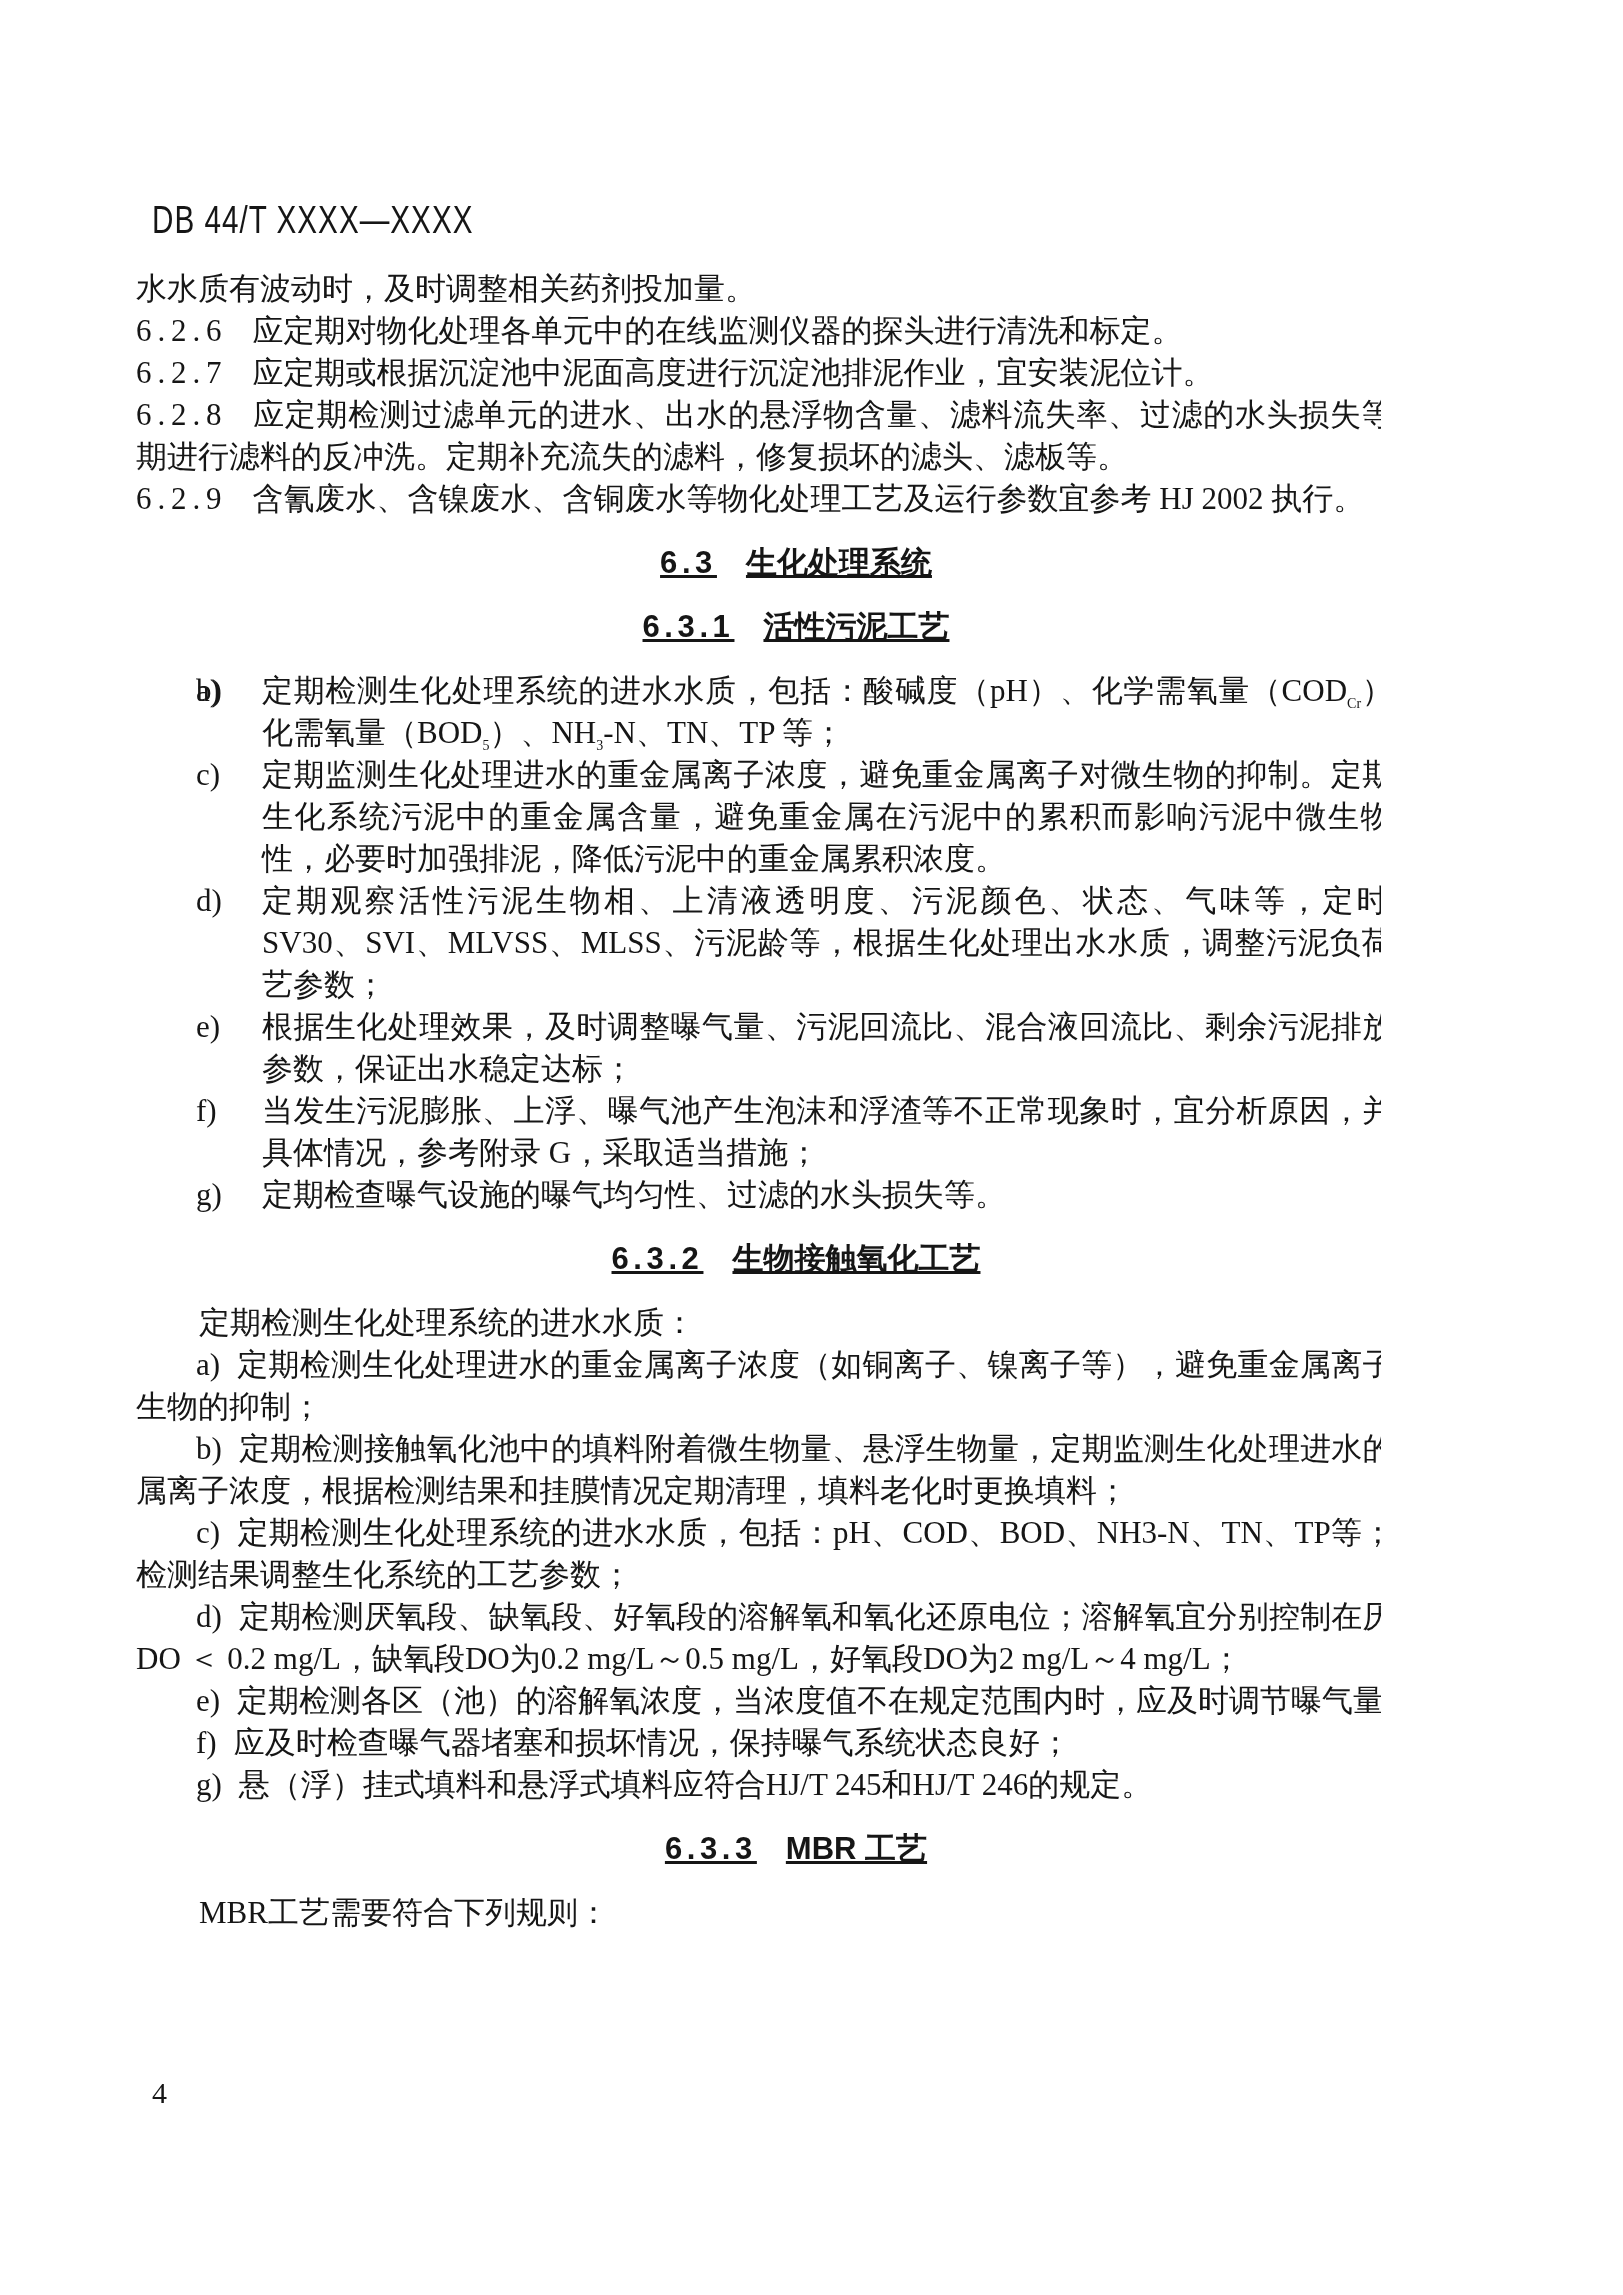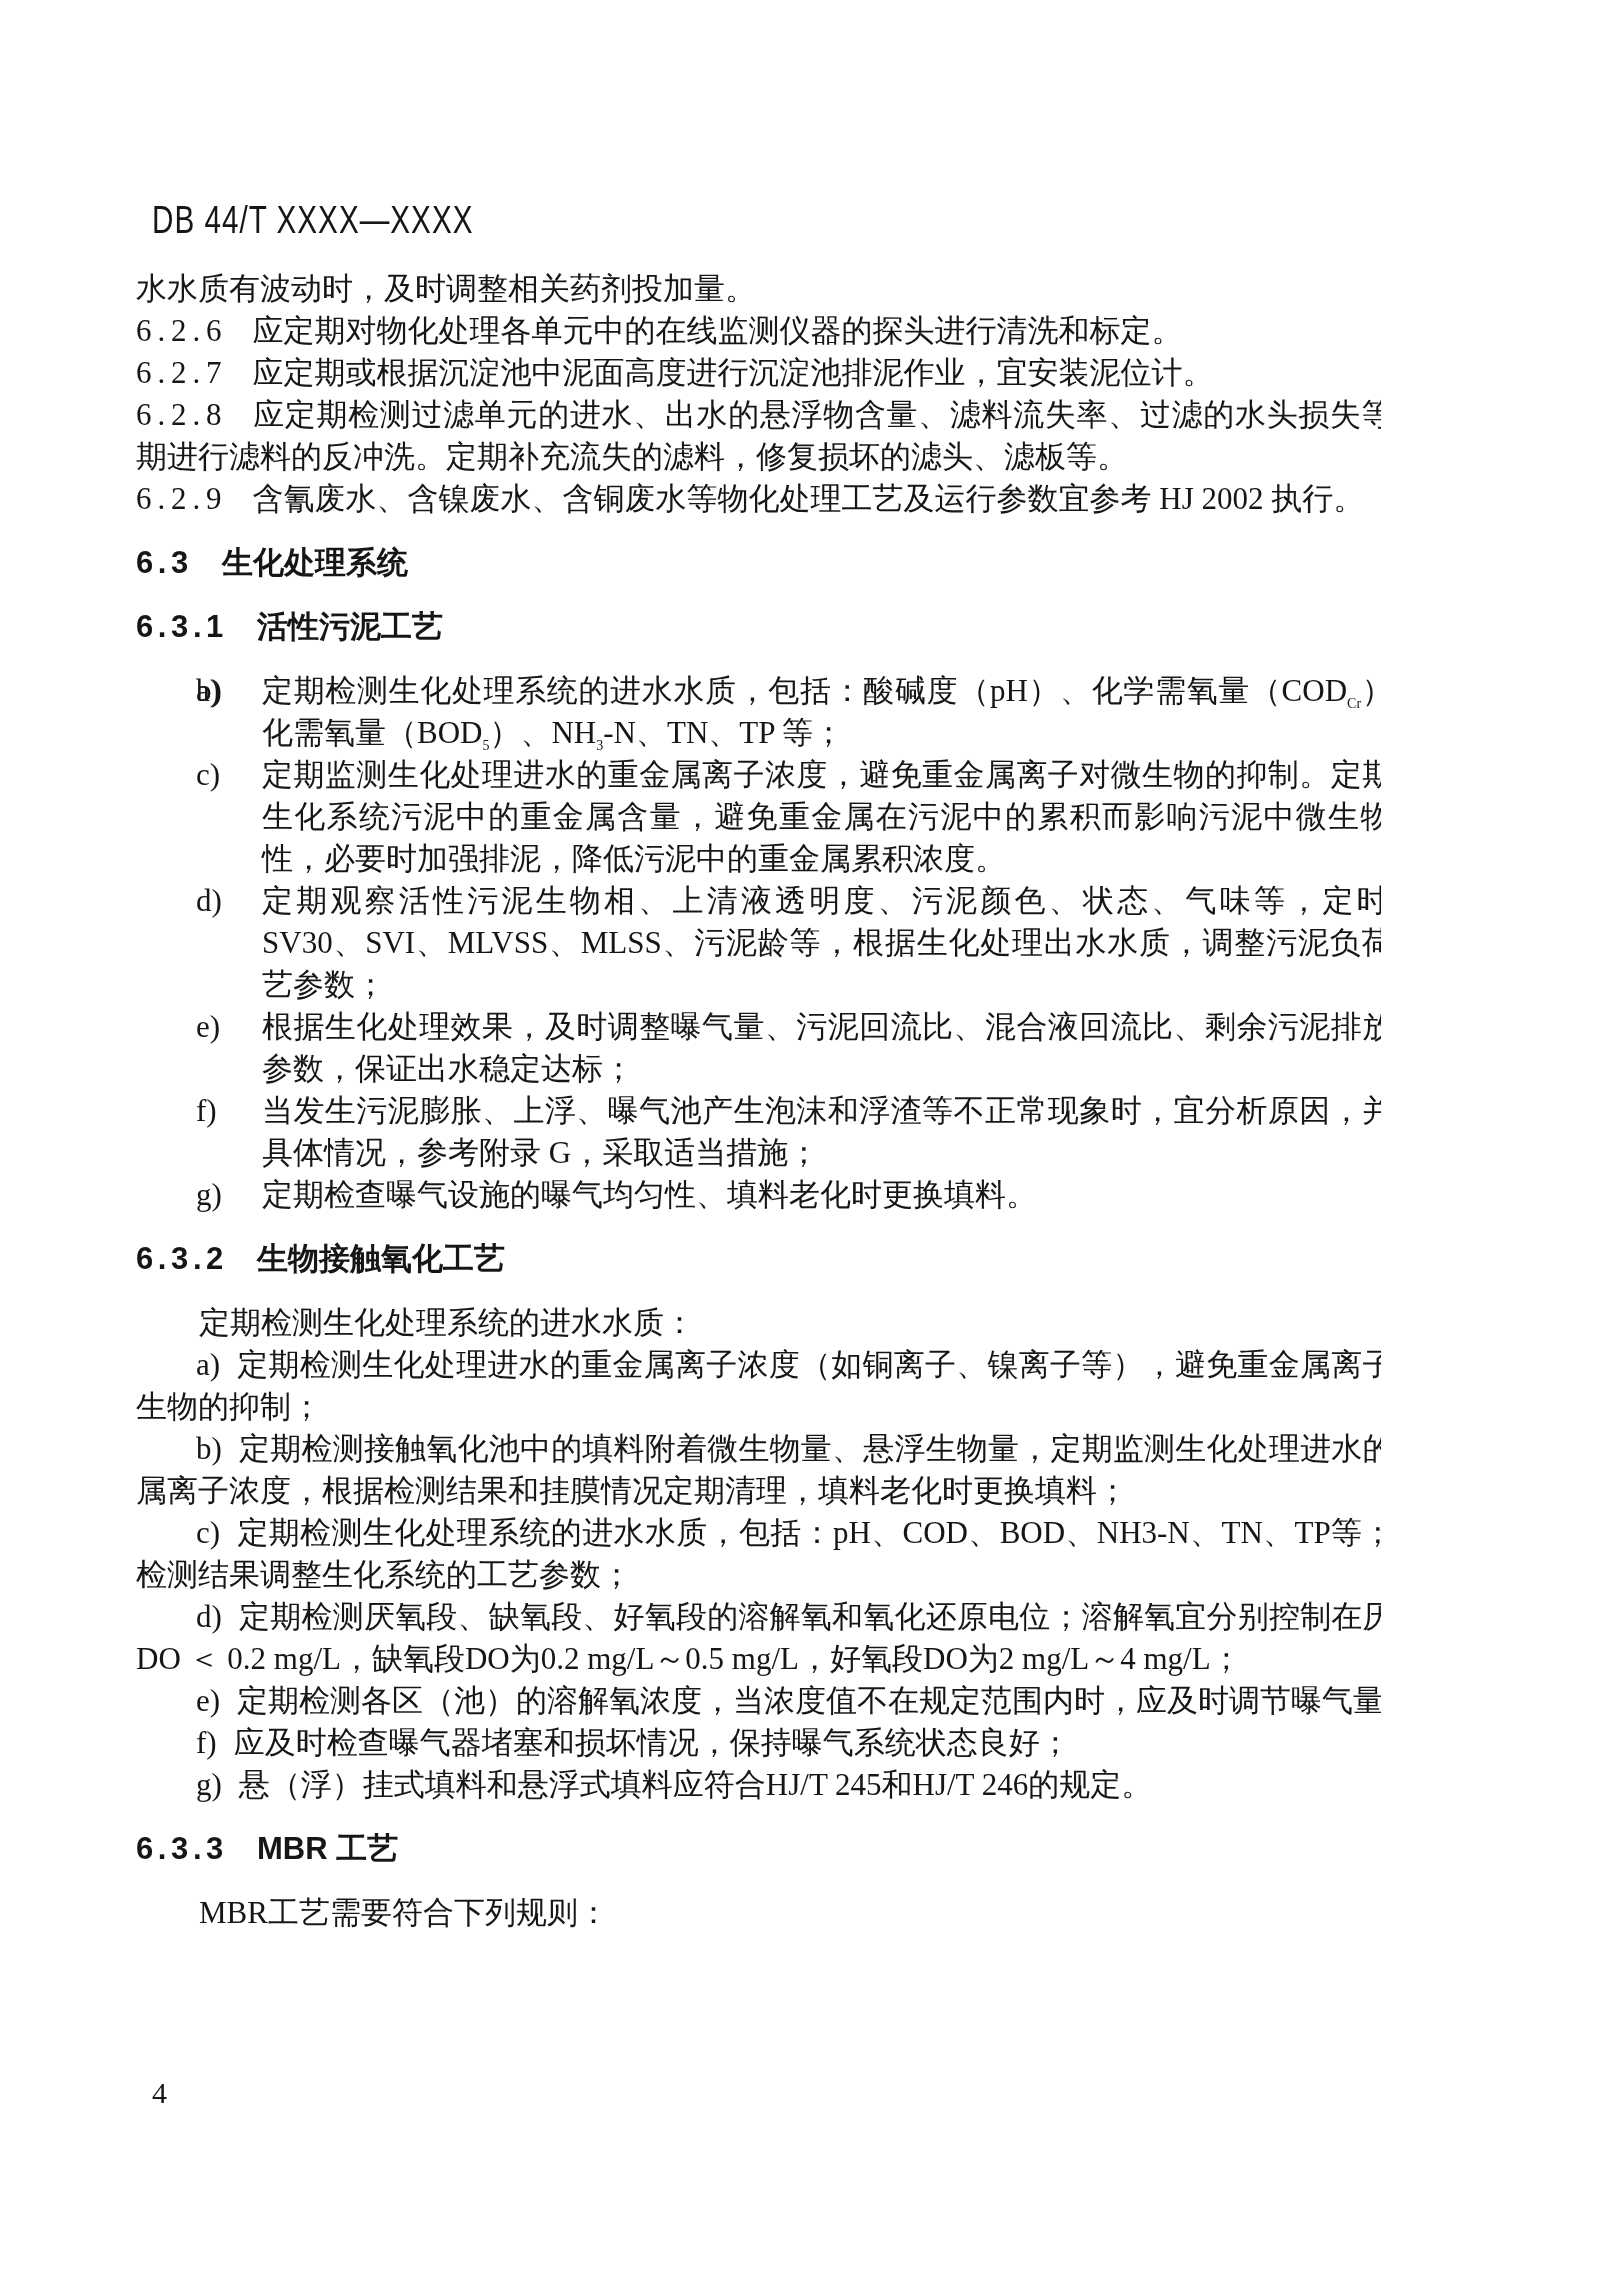--- a/index.html
+++ b/index.html
@@ -26,21 +26,22 @@
   p{margin:0;padding:0;}
   .clause .num{
     letter-spacing:5.9px;
     margin-right:25px;
     white-space:nowrap;
   }
   .h2,.h3{
     font-family:"Liberation Sans","DejaVu Sans",sans-serif;
     font-weight:700;
     margin:22px 0;
-    text-align:left;
+    text-align:center;
+    text-decoration:underline;
   }
   .h2 .num,.h3 .num{letter-spacing:4.6px;margin-right:29px;}
   .intro{text-indent:63px;}
   .hitem{position:relative;padding-left:126px;}
   .hitem .mk{position:absolute;left:60px;top:0;}
   .iitem{text-indent:60px;}
   .iitem .mk2{margin-right:17px;}
   sub{font-size:14px;line-height:0;vertical-align:-6.5px;}
   .page-num{
     position:absolute;left:152px;top:2076px;
@@ -71,21 +72,21 @@
     <p class="h3"><span class="num">6.3.1</span><span>活性污泥工艺</span></p>
 
 
     <div class="hlist">
       <div class="hitem"><span class="mk">a)</span></div>
       <div class="hitem"><span class="mk">b)</span><span><span>定期检测生化处理系统的进水水质，包括：酸碱度（pH）、化学需氧量（COD</span><sub>Cr</sub><span>）、生化需氧量（BOD</span><sub>5</sub><span>）、NH</span><sub>3</sub><span>-N、TN、TP 等；</span></span></div>
       <div class="hitem"><span class="mk">c)</span><span>定期监测生化处理进水的重金属离子浓度，避免重金属离子对微生物的抑制。定期监测生化系统污泥中的重金属含量，避免重金属在污泥中的累积而影响污泥中微生物的活性，必要时加强排泥，降低污泥中的重金属累积浓度。</span></div>
       <div class="hitem"><span class="mk">d)</span><span>定期观察活性污泥生物相、上清液透明度、污泥颜色、状态、气味等，定时检测 SV30、SVI、MLVSS、MLSS、污泥龄等，根据生化处理出水水质，调整污泥负荷等工艺参数；</span></div>
       <div class="hitem"><span class="mk">e)</span><span>根据生化处理效果，及时调整曝气量、污泥回流比、混合液回流比、剩余污泥排放量等参数，保证出水稳定达标；</span></div>
       <div class="hitem"><span class="mk">f)</span><span>当发生污泥膨胀、上浮、曝气池产生泡沫和浮渣等不正常现象时，宜分析原因，并针对具体情况，参考附录 G，采取适当措施；</span></div>
-      <div class="hitem"><span class="mk">g)</span><span>定期检查曝气设施的曝气均匀性、填料老化时更换填料。</span></div>
+      <div class="hitem"><span class="mk">g)</span><span>定期检查曝气设施的曝气均匀性、过滤的水头损失等。</span></div>
     </div>
 
     <p class="h3"><span class="num">6.3.2</span><span>生物接触氧化工艺</span></p>
 
     <p class="intro">定期检测生化处理系统的进水水质：</p>
 
     <div class="ilist">
       <p class="iitem"><span class="mk2">a)</span><span>定期检测生化处理进水的重金属离子浓度（如铜离子、镍离子等），避免重金属离子对微生物的抑制；</span></p>
       <p class="iitem"><span class="mk2">b)</span><span>定期检测接触氧化池中的填料附着微生物量、悬浮生物量，定期监测生化处理进水的重金属离子浓度，根据检测结果和挂膜情况定期清理，填料老化时更换填料；</span></p>
       <p class="iitem"><span class="mk2">c)</span><span>定期检测生化处理系统的进水水质，包括：pH、COD、BOD、NH3-N、TN、TP等；根据检测结果调整生化系统的工艺参数；</span></p>

